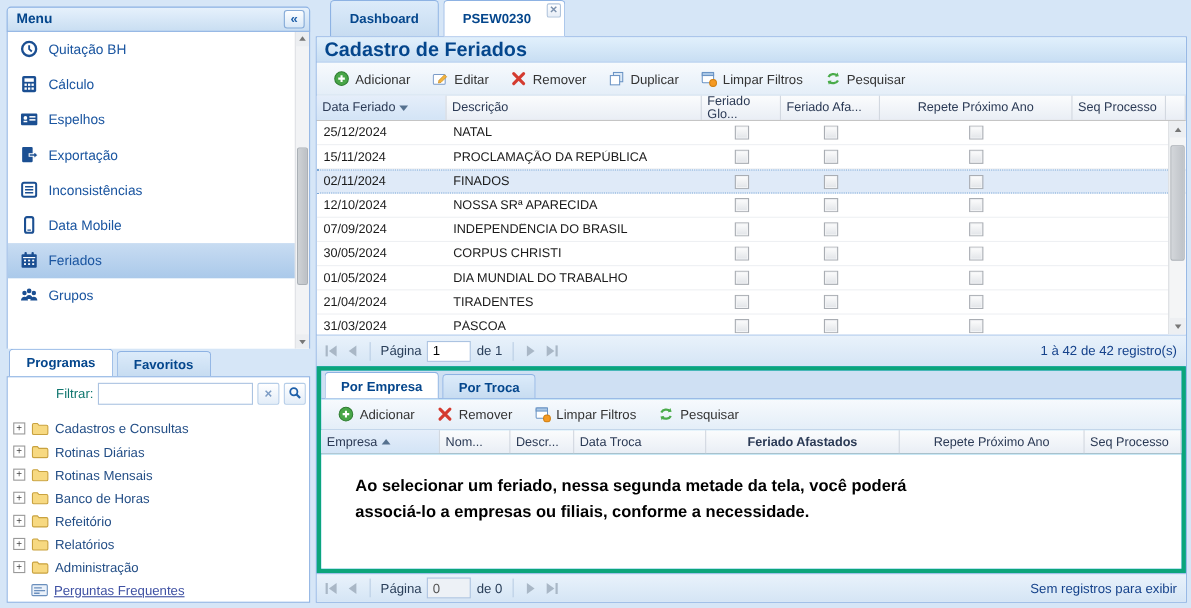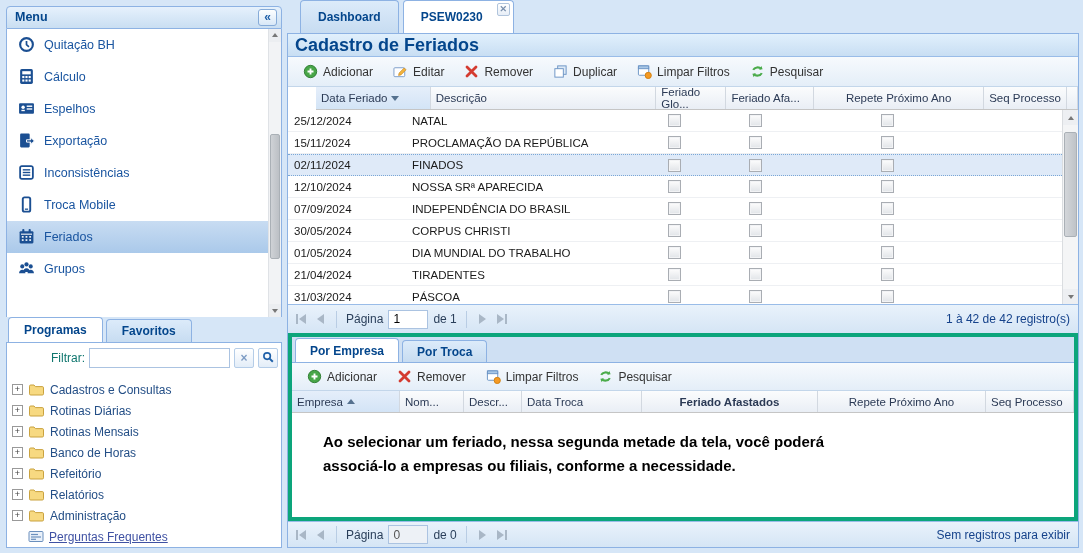--- a/index.html
+++ b/index.html
@@ -42,21 +42,21 @@
   .tab-strip { height:27px; display:flex; align-items:flex-end; gap:4px; padding-left:13px; }
   .mtab { height:24px; border:1px solid #8db2e3; border-bottom:none; border-radius:4px 4px 0 0; padding:16px 17px; display:flex; align-items:center; font-weight:bold; color:#04468c; background:linear-gradient(#dcebfa,#c7dcf1); cursor:pointer; position:relative; }
   .mtab.active { background:#fff; height:26px; padding-right:30px; }
   .tab-close { position:absolute; top:2px; right:3px; width:13px; height:13px; border:1px solid #b0c4dc; border-radius:2px; background:linear-gradient(#fff,#e7eef7); color:#7a90ad; font-size:9px; line-height:11px; text-align:center; cursor:pointer; }
   .panel { flex:1; border:1px solid #8db2e3; background:#fff; display:flex; flex-direction:column; }
   .panel-header { height:23px; background:linear-gradient(#e1f0fc,#c8def3); border-bottom:1px solid #99bce8; display:flex; align-items:center; padding-left:7px; font-weight:bold; color:#04468c; font-size:18px; }
   .toolbar { height:30px; background:linear-gradient(#f7fafd,#e4eef8); border-bottom:1px solid #c3d6ea; display:flex; align-items:center; padding-left:6px; gap:2px; }
   .tbtn { display:flex; align-items:center; gap:5px; padding:3px 9px; border-radius:3px; color:#333; font-size:12px; cursor:pointer; }
   .tbtn .ic { width:15px; height:15px; flex:none; }
 
-  .grid-header { height:23px; display:flex; background:linear-gradient(#fbfcfd,#e9eef5); border-bottom:1px solid #c5c5c5; font-size:11.5px; color:#2b3a55;margin-left:28px; }
+  .grid-header { height:23px; display:flex; background:linear-gradient(#fbfcfd,#e9eef5); border-bottom:1px solid #c5c5c5; font-size:11.5px; color:#2b3a55; }
   .gh { border-right:1px solid #d2d8e0; display:flex; align-items:center; padding:0 5px; gap:4px; }
   .gh.sorted { background:linear-gradient(#e5eefa,#d3e4f6); }
   .gh.center { justify-content:center; }
   .sort-dn { width:0;height:0;border-left:4px solid transparent;border-right:4px solid transparent;border-top:5px solid #55718f; }
   .sort-up { width:0;height:0;border-left:4px solid transparent;border-right:4px solid transparent;border-bottom:5px solid #55718f; }
 
   .grid-body { height:194px; position:relative; overflow:hidden; background:#fff; }
   .grow { height:22px; display:flex; align-items:center; border-bottom:1px solid #eef0f3; font-size:11.5px; color:#1a1a1a; }
   .grow.sel { background:#dfeaf8; border-top:1px dotted #7aa7d6; border-bottom:1px dotted #7aa7d6; }
   .c { padding:0 6px; overflow:hidden; white-space:nowrap; }
@@ -160,21 +160,21 @@
         </span>
       <span>Inconsistências</span>
     </div>
     <div class="menu-item">
       <span class="mi-ic">
           <svg viewBox="0 0 16 16">
             <rect x="4.5" y="1.3" width="7" height="13.4" rx="1.6" fill="none" stroke="#1b4f92" stroke-width="1.8"></rect>
             <line x1="6.5" y1="12.4" x2="9.5" y2="12.4" stroke="#1b4f92" stroke-width="1.2"></line>
           </svg>
         </span>
-      <span>Troca Mobile</span>
+      <span>Data Mobile</span>
     </div>
     <div class="menu-item sel">
       <span class="mi-ic">
           <svg viewBox="0 0 16 16">
             <rect x="1.5" y="3" width="13" height="11.5" rx="1" fill="#1b4f92"></rect>
             <rect x="4" y="1" width="2" height="3.4" rx="0.8" fill="#1b4f92"></rect>
             <rect x="10" y="1" width="2" height="3.4" rx="0.8" fill="#1b4f92"></rect>
             <rect x="2.8" y="5.3" width="10.4" height="1" fill="#fff"></rect>
             <g fill="#fff">
               <rect x="3.6" y="7.6" width="1.7" height="1.5"></rect>

